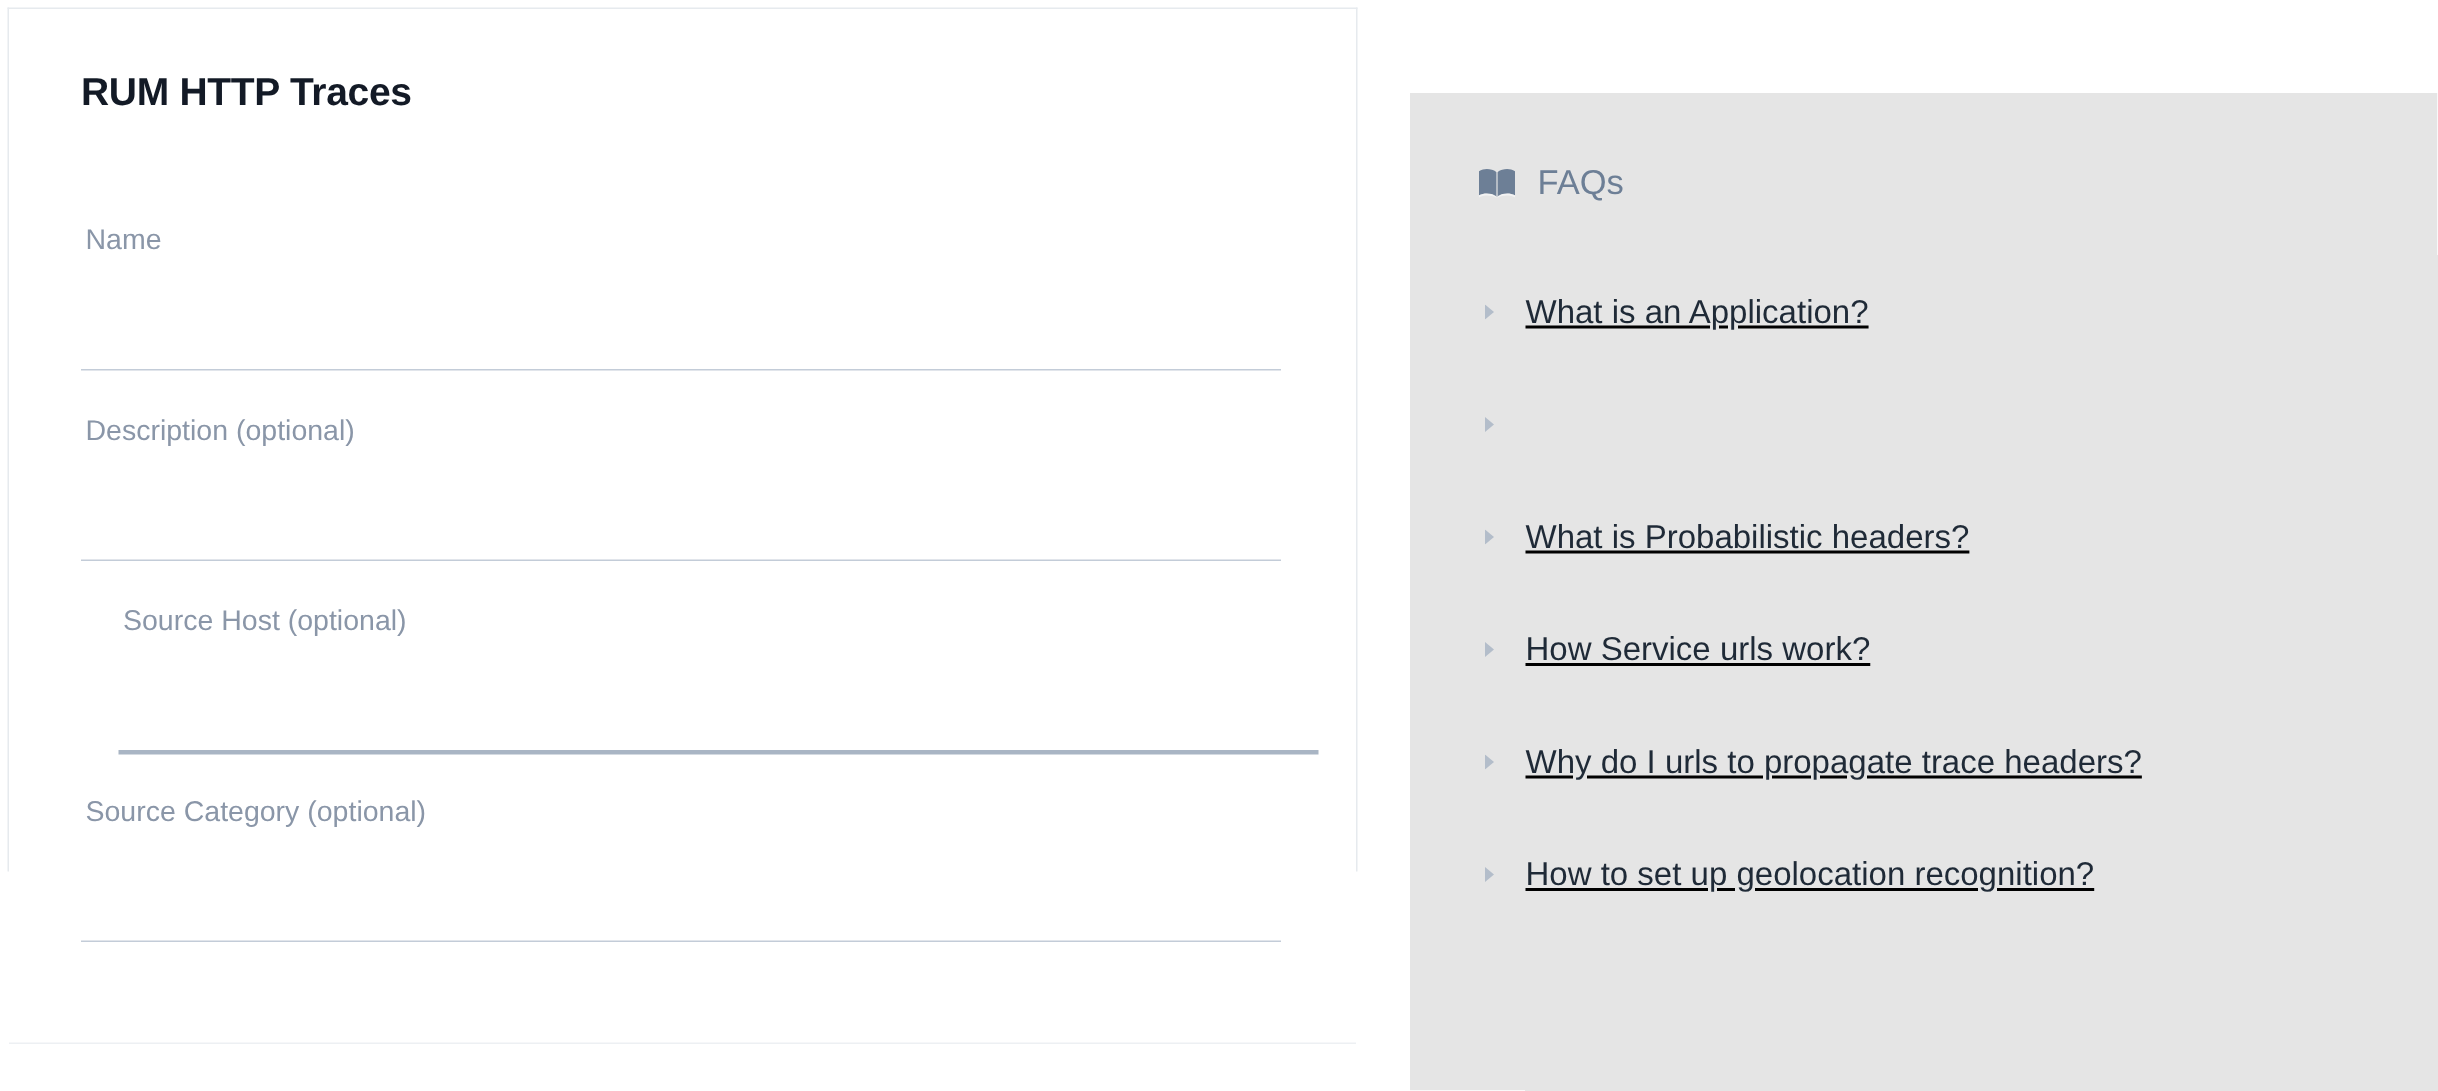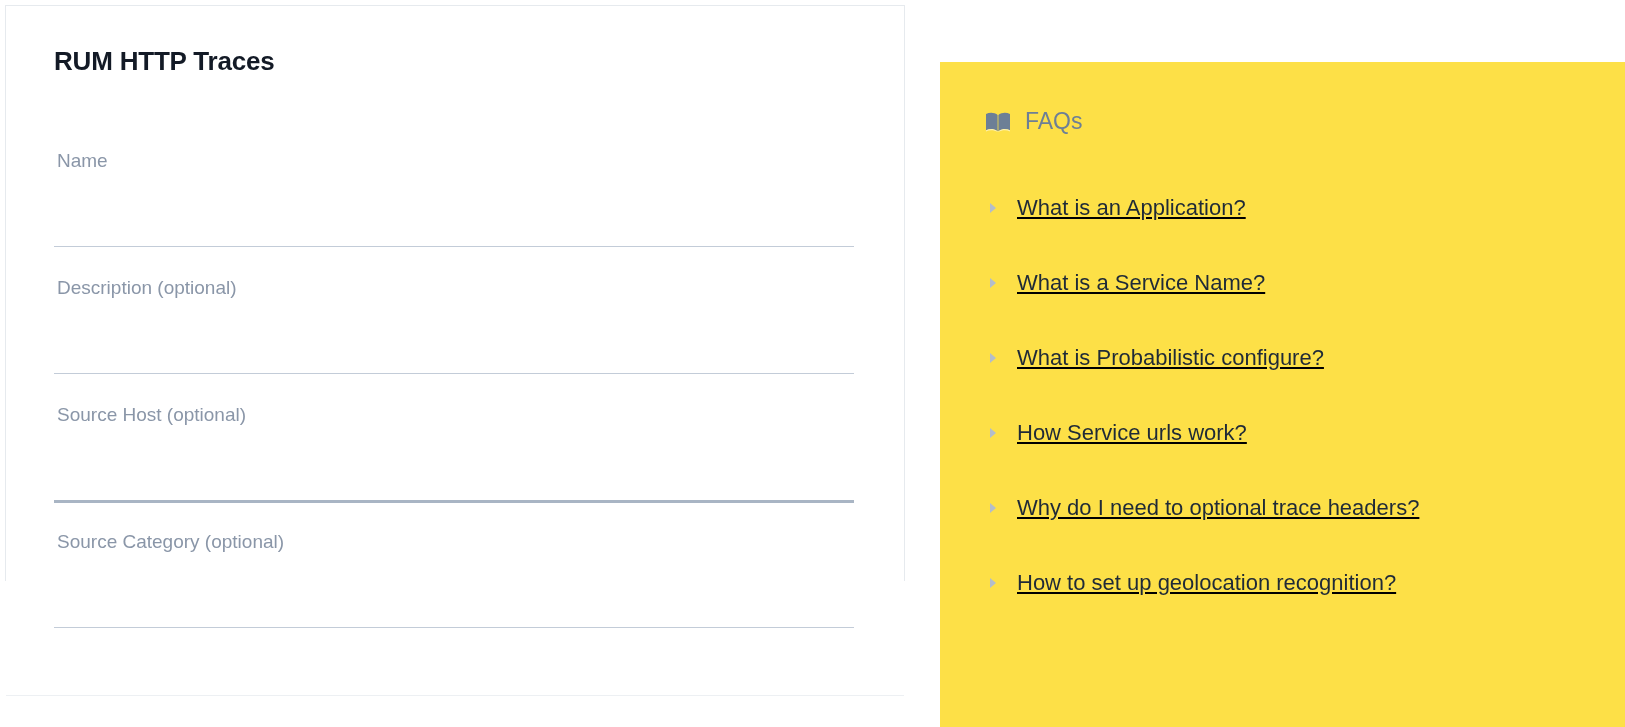--- a/index.html
+++ b/index.html
@@ -89,40 +89,40 @@
     background: #c3ccd8;
   }
   .field-underline.emphasized {
     height: 3px;
     background: #a9b5c4;
   }
 
   
   #field-name       { top: 0px;   position: relative; }
   #field-desc       { position: relative; }
-  #field-host       { position: relative; }
+  #field-host       { position: relative; margin-left: 25px; }
   #field-category   { position: relative; }
 
   #card-divider {
     position: absolute;
     left: 0px;
     top: 689px;
     width: 898px;
     height: 1px;
     background: #edf0f3;
   }
 
   
   #faq-panel {
     position: absolute;
     left: 940px;
     top: 62px;
     width: 685px;
     height: 665px;
-    background: #fde047;
+    background: #e5e5e5;
     box-sizing: border-box;
     text-align: center;
   }
 
   #faq-header {
     position: absolute;
     left: 45px;
     top: 48px;
     display: flex;
     align-items: center;
@@ -239,49 +239,48 @@
       </span>
       <span class="faq-label">What is an Application?</span>
     </div>
 
     <div class="faq-item">
       <span class="faq-arrow">
         <svg width="7" height="10" viewBox="0 0 7 10" aria-hidden="true">
             <path d="M0 0 L6 5 L0 10 Z" fill="#b3bdca"></path>
           </svg>
       </span>
-      <span class="faq-label">What is a Service Name?</span>
-    </div>
-
-    <div class="faq-item">
-      <span class="faq-arrow">
-        <svg width="7" height="10" viewBox="0 0 7 10" aria-hidden="true">
-            <path d="M0 0 L6 5 L0 10 Z" fill="#b3bdca"></path>
-          </svg>
-      </span>
-      <span class="faq-label">What is Probabilistic configure?</span>
+    </div>
+
+    <div class="faq-item">
+      <span class="faq-arrow">
+        <svg width="7" height="10" viewBox="0 0 7 10" aria-hidden="true">
+            <path d="M0 0 L6 5 L0 10 Z" fill="#b3bdca"></path>
+          </svg>
+      </span>
+      <span class="faq-label">What is Probabilistic headers?</span>
     </div>
 
     <div class="faq-item">
       <span class="faq-arrow">
         <svg width="7" height="10" viewBox="0 0 7 10" aria-hidden="true">
             <path d="M0 0 L6 5 L0 10 Z" fill="#b3bdca"></path>
           </svg>
       </span>
       <span class="faq-label">How Service urls work?</span>
     </div>
 
 
     <div class="faq-item">
       <span class="faq-arrow">
         <svg width="7" height="10" viewBox="0 0 7 10" aria-hidden="true">
             <path d="M0 0 L6 5 L0 10 Z" fill="#b3bdca"></path>
           </svg>
       </span>
-      <span class="faq-label">Why do I need to optional trace headers?</span>
+      <span class="faq-label">Why do I urls to propagate trace headers?</span>
     </div>
 
     <div class="faq-item">
       <span class="faq-arrow">
         <svg width="7" height="10" viewBox="0 0 7 10" aria-hidden="true">
             <path d="M0 0 L6 5 L0 10 Z" fill="#b3bdca"></path>
           </svg>
       </span>
       <span class="faq-label">How to set up geolocation recognition?</span>
     </div>

